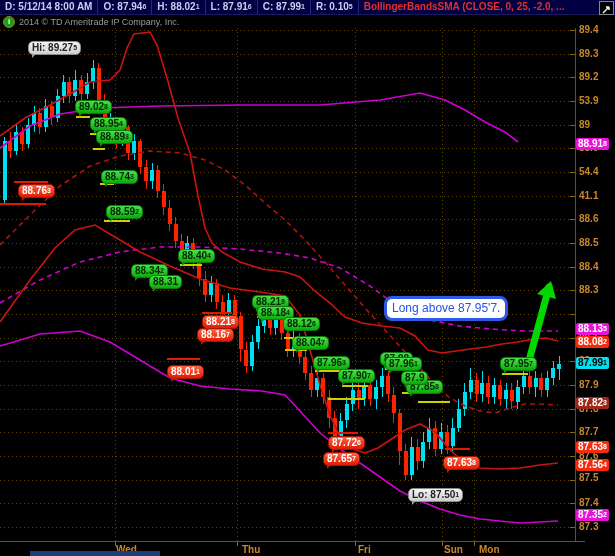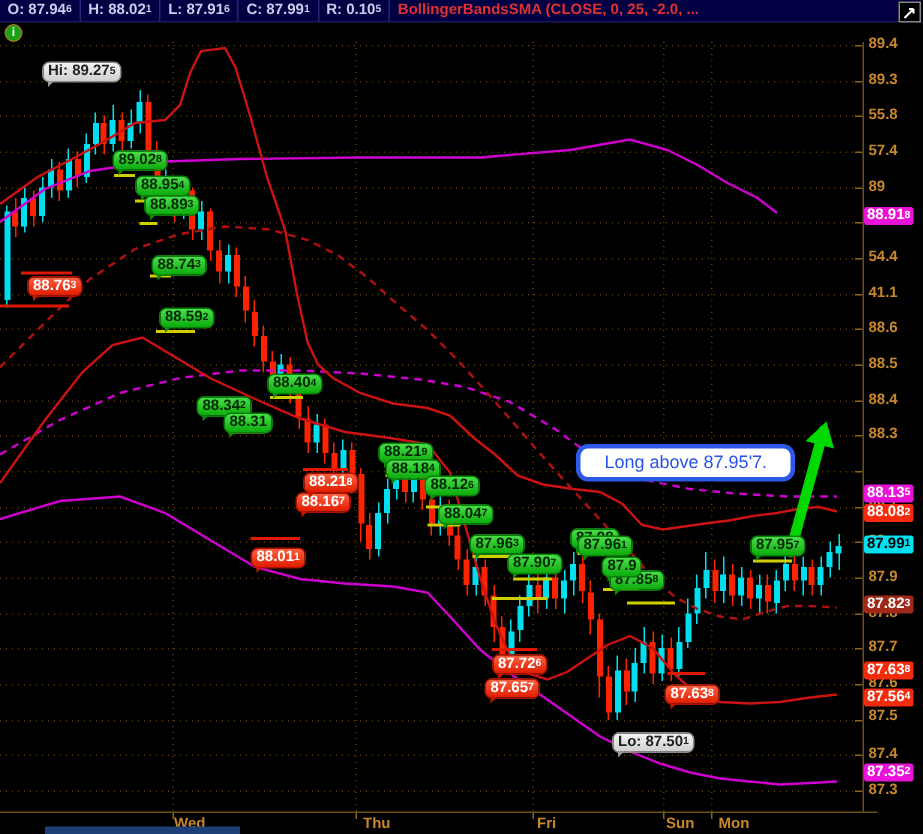--- a/index.html
+++ b/index.html
@@ -46,61 +46,63 @@
   .flag.gray{background:linear-gradient(#f4f4f4,#cwhite,#cfcfcf);background:linear-gradient(#f4f4f4,#cfcfcf);
         border:1px solid #8a8a8a;color:#222;}
   .flag.gray::after{border-top-color:#9a9a9a;}
   .sm{font-size:7px;vertical-align:top;}
   .ltick{position:absolute;height:2px;}
   
   .bub{position:absolute;left:576px;font-size:10px;font-weight:bold;height:12px;line-height:12px;
        padding:0 2px;border-radius:2px;white-space:nowrap;}
   
   #callout{position:absolute;background:#fff;border:3px solid #2e59e8;border-radius:8px;
-           color:#2753e8;font-size:12px;line-height:15px;padding:2px 16px;white-space:nowrap;}
+           color:#2753e8;font-size:12px;line-height:15px;padding:2px 5px;white-space:nowrap;}
   #svgo{position:absolute;left:0;top:0;}
   #bluebar{position:absolute;left:30px;top:551px;width:130px;height:5px;background:#1d3f77;}
 </style>
 </head>
 <body>
 
 <div id="app">
   <div id="hdr">
 
     <div id="hdrfields" style="display:flex">
+        <div class="seg val">D: 5/12/14 8:00 AM</div>
         <div class="seg val">O: 87.94<span class="sm">6</span></div>
         <div class="seg val">H: 88.02<span class="sm">1</span></div>
         <div class="seg val">L: 87.91<span class="sm">6</span></div>
         <div class="seg val">C: 87.99<span class="sm">1</span></div>
         <div class="seg val">R: 0.10<span class="sm">5</span></div>
       </div>
     <div class="seg study">BollingerBandsSMA (CLOSE, 0, 25, -2.0, ...</div>
   </div>
   <div id="ticon">
     <svg width="13" height="12">
         <path d="M3 9 L9 3 M9 3 L6 3 M9 3 L9 6" stroke="#fff" stroke-width="1.4" fill="none"></path>
       </svg>
   </div>
   <div id="crow">
     <span id="infoicon">i</span>
+    <span>2014 © TD Ameritrade IP Company, Inc.</span>
   </div>
 
   <div id="plot">
       <div class="hgrid" style="top: 30px;"></div>
       <div class="ydash" style="top: 30px;"></div>
       <div class="ytick" style="top: 24px;">89.4</div>
       <div class="hgrid" style="top: 54px;"></div>
       <div class="ydash" style="top: 54px;"></div>
       <div class="ytick" style="top: 48px;">89.3</div>
       <div class="hgrid" style="top: 77px;"></div>
       <div class="ydash" style="top: 77px;"></div>
-      <div class="ytick" style="top: 71px;">55.8</div>
+      <div class="ytick" style="top: 71px;">89.2</div>
       <div class="hgrid" style="top: 101px;"></div>
       <div class="ydash" style="top: 101px;"></div>
-      <div class="ytick" style="top: 95px;">57.4</div>
+      <div class="ytick" style="top: 95px;">53.9</div>
       <div class="hgrid" style="top: 125px;"></div>
       <div class="ydash" style="top: 125px;"></div>
       <div class="ytick" style="top: 119px;">89</div>
       <div class="hgrid" style="top: 148px;"></div>
       <div class="ydash" style="top: 148px;"></div>
       <div class="ytick" style="top: 142px;">88.9</div>
       <div class="hgrid" style="top: 172px;"></div>
       <div class="ydash" style="top: 172px;"></div>
       <div class="ytick" style="top: 166px;">54.4</div>
       <div class="hgrid" style="top: 196px;"></div>

